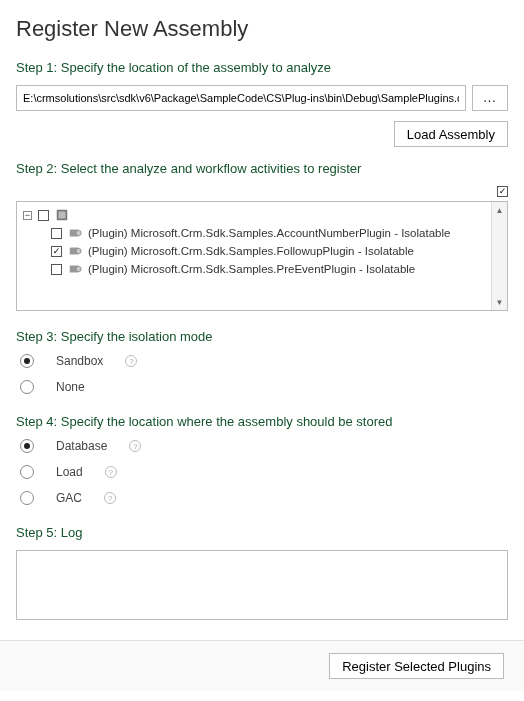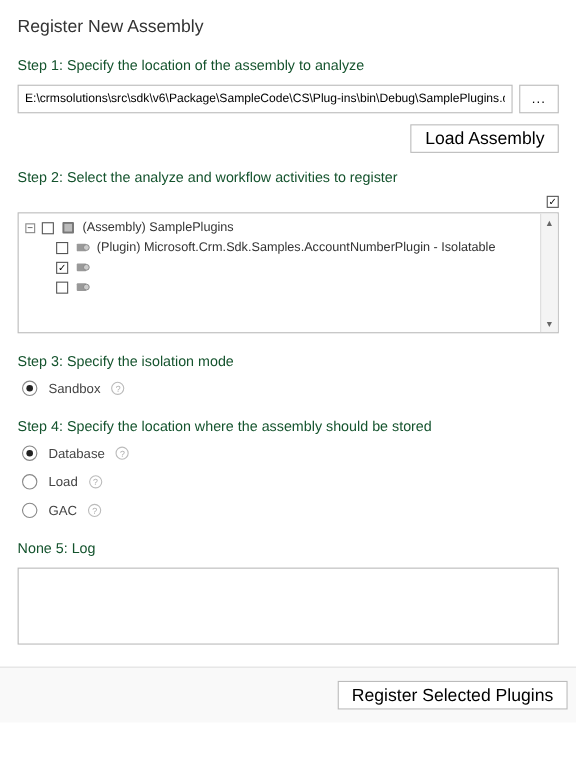--- a/index.html
+++ b/index.html
@@ -6,21 +6,21 @@
   body {
     margin: 0;
     padding: 16px;
     font-family: "Segoe UI", Tahoma, sans-serif;
     font-size: 12px;
     color: #333;
     background: #fff;
     width: 524px;
   }
   h1 {
-    font-size: 16px;
+    font-size: 22px;
     font-weight: 300;
     color: #333;
     margin: 0 0 18px 0;
   }
   .step-label {
     font-size: 13px;
     color: #14532d;
     margin: 0 0 10px 0;
     font-weight: 400;
   }
@@ -49,21 +49,21 @@
   }
   .load-row {
     display: flex;
     justify-content: flex-end;
     margin-bottom: 14px;
   }
   .btn {
     border: 1px solid #bbb;
     background: #fff;
     padding: 4px 12px;
-    font-size: 16px;
+    font-size: 13px;
     cursor: pointer;
     font-family: inherit;
     height: 26px;
     text-align: center;
   }
   .select-all-row {
     display: flex;
     justify-content: flex-end;
     align-items: center;
     gap: 4px;
@@ -131,21 +131,21 @@
     width: 14px; height: 14px;
     display: inline-flex;
     align-items: center;
     justify-content: center;
   }
   .icon-assembly svg, .icon-plugin svg { width: 14px; height: 14px; }
   .radio-group { margin-bottom: 20px; }
   .radio-row {
     display: flex;
     align-items: center;
-    gap: 10px;
+    gap: 22px;
     margin: 8px 0 12px 4px;
     font-size: 12px;
     color: #444;
   }
   .radio {
     width: 14px; height: 14px;
     border: 1px solid #888;
     border-radius: 50%;
     display: inline-flex;
     align-items: center;
@@ -169,21 +169,21 @@
     color: #aaa;
     cursor: pointer;
   }
   .log-box {
     border: 1px solid #bbb;
     height: 70px;
     margin-bottom: 20px;
   }
   .footer {
     margin: 0 -16px -16px -16px;
-    padding: 12px 8px;
+    padding: 12px 20px;
     border-top: 1px solid #e0e0e0;
     background: #f9f9f9;
     display: flex;
     justify-content: flex-end;
     gap: 10px;
   }
 </style>
 </head>
 <body>
 
@@ -205,63 +205,68 @@
 <div class="tree-box">
   <div class="tree-row">
     <span class="expander">−</span>
     <span class="chk"></span>
     <span class="icon-assembly">
       <svg viewBox="0 0 16 16">
           <rect x="2" y="2" width="12" height="12" fill="#777" rx="1"></rect>
           <rect x="4" y="4" width="8" height="8" fill="#bbb"></rect>
         </svg>
     </span>
-    <span>(Assembly) SamplePlugins</span>
   </div>
   <div class="tree-row child">
     <span class="chk"></span>
     <span class="icon-plugin">
       <svg viewBox="0 0 16 16">
           <rect x="2" y="4" width="10" height="8" fill="#999" rx="1"></rect>
           <circle cx="12" cy="8" r="3" fill="#ccc" stroke="#888"></circle>
         </svg>
     </span>
     <span>(Plugin) Microsoft.Crm.Sdk.Samples.AccountNumberPlugin - Isolatable</span>
   </div>
   <div class="tree-row child">
     <span class="chk">✓</span>
     <span class="icon-plugin">
       <svg viewBox="0 0 16 16">
           <rect x="2" y="4" width="10" height="8" fill="#999" rx="1"></rect>
           <circle cx="12" cy="8" r="3" fill="#ccc" stroke="#888"></circle>
         </svg>
     </span>
+    <span>(Plugin) Microsoft.Crm.Sdk.Samples.FollowupPlugin - Isolatable</span>
   </div>
   <div class="tree-row child">
     <span class="chk"></span>
     <span class="icon-plugin">
       <svg viewBox="0 0 16 16">
           <rect x="2" y="4" width="10" height="8" fill="#999" rx="1"></rect>
           <circle cx="12" cy="8" r="3" fill="#ccc" stroke="#888"></circle>
         </svg>
     </span>
+    <span>(Plugin) Microsoft.Crm.Sdk.Samples.PreEventPlugin - Isolatable</span>
   </div>
   <div class="tree-scroll">
     <div class="scroll-arrow">▲</div>
     <div class="scroll-arrow">▼</div>
   </div>
 </div>
 
 <div class="step-label">Step 3: Specify the isolation mode</div>
 <div class="radio-group">
   <div class="radio-row">
     <span class="radio selected"></span>
     <span>Sandbox</span>
     <span class="help-icon">?</span>
   </div>
+  <div class="radio-row">
+    <span class="radio"></span>
+    <span>None</span>
+  </div>
 </div>
 
 <div class="step-label">Step 4: Specify the location where the assembly should be stored</div>
 <div class="radio-group">
   <div class="radio-row">
     <span class="radio selected"></span>
     <span>Database</span>
     <span class="help-icon">?</span>
   </div>
   <div class="radio-row">
@@ -269,18 +274,18 @@
     <span>Load</span>
     <span class="help-icon">?</span>
   </div>
   <div class="radio-row">
     <span class="radio"></span>
     <span>GAC</span>
     <span class="help-icon">?</span>
   </div>
 </div>
 
-<div class="step-label">None 5: Log</div>
+<div class="step-label">Step 5: Log</div>
 <div class="log-box"></div>
 
 <div class="footer">
   <button class="btn">Register Selected Plugins</button>
 </div>
 
 </body></html>

